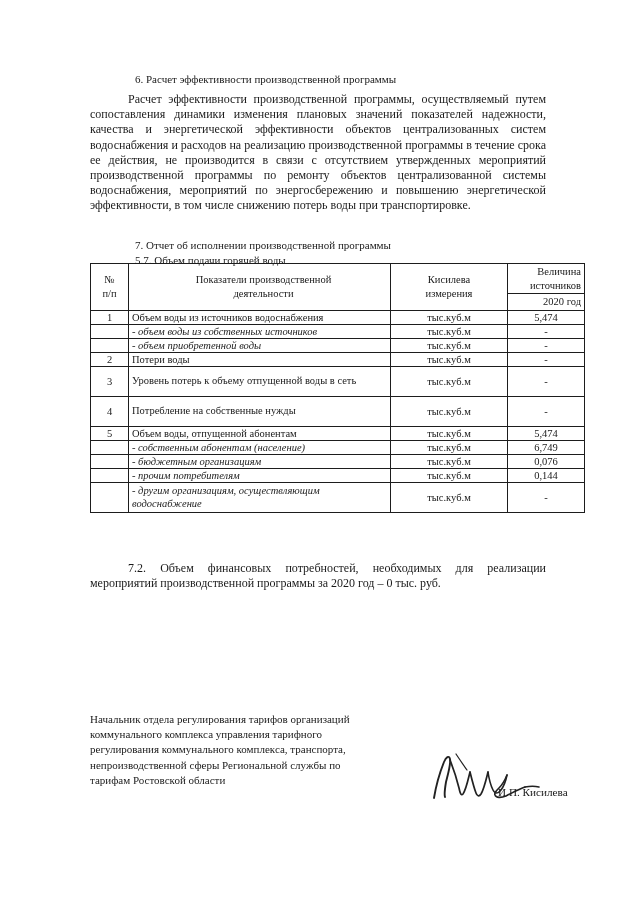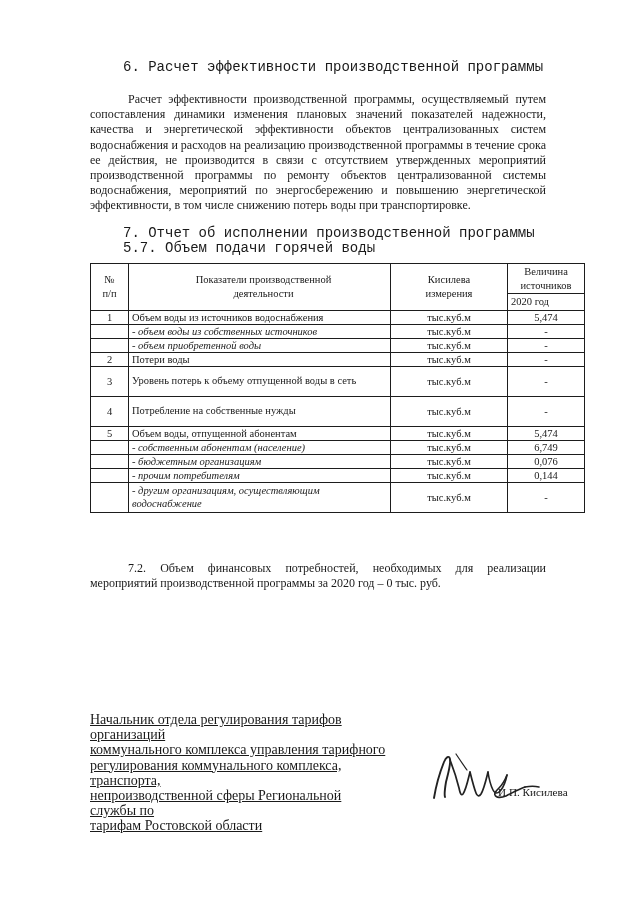--- a/index.html
+++ b/index.html
@@ -28,26 +28,25 @@
 
   .content {
     position: absolute;
     left: 90px;
     top: 0;
     width: 458px;
   }
 
   
   .h-line {
-    font-size: 14px;
+    font-size: 11px;
     line-height: 15px;
     text-indent: 33px;
-    margin: 0;
+    margin: 12px;
     white-space: nowrap;
-    font-family: Liberation Mono, monospace;
   }
 
   .para {
     font-size: 12px;
     line-height: 15.2px;
     text-align: justify;
     text-align-last: left;
     text-indent: 38px;
     margin: 0;
     hyphens: none;
@@ -80,45 +79,44 @@
     font-weight: normal;
   }
   .c-num   { width: 31px;  text-align: center; }
   .c-name  { width: 247px; text-align: left; padding-left: 6px; }
   .c-unit  { width: 110px; text-align: center; }
   .c-val   { width: 70px;  text-align: center; }
 
   thead td { text-align: center; line-height: 13.5px; padding: 3px 2px; }
   .hdr-val-top {
     border-bottom: 1px solid #1d1d1d;
-    text-align: center;
+    text-align: right;
     line-height: 13.5px;
     padding: 3px 2px 2px 2px;
   }
   .hdr-val-bot {
-    text-align: left;
+    text-align: right;
     line-height: 13.5px;
     padding: 1px 2px 2px 2px;
   }
   td.tall { height: 27px; }
   td.r2 { line-height: 13.6px; }
   .sub { padding-left: 16px; font-style: italic; }
 
   
   .sign {
     position: absolute;
     top: 712px;
     left: 90px;
     width: 500px;
   }
   .sign-text {
-    font-size: 14px;
+    font-size: 11px;
     line-height: 15.2px;
     width: 300px;
-    text-decoration: underline;
   }
   .sign-name {
     position: absolute;
     left: 408px;
     top: 74px;
     font-size: 11.2px;
     white-space: nowrap;
   }
   .sign-mark {
     position: absolute;

